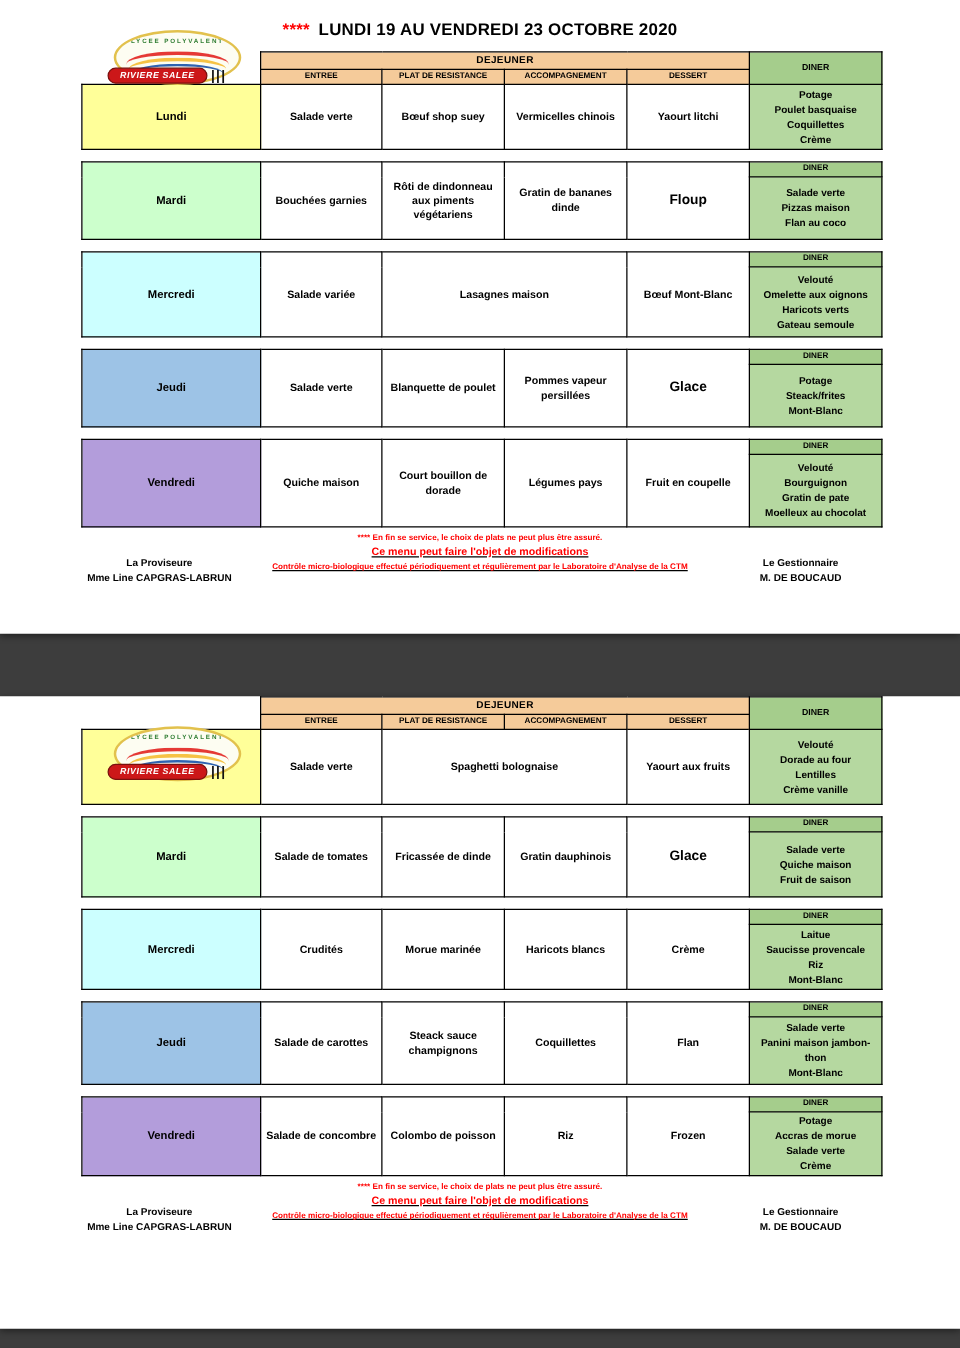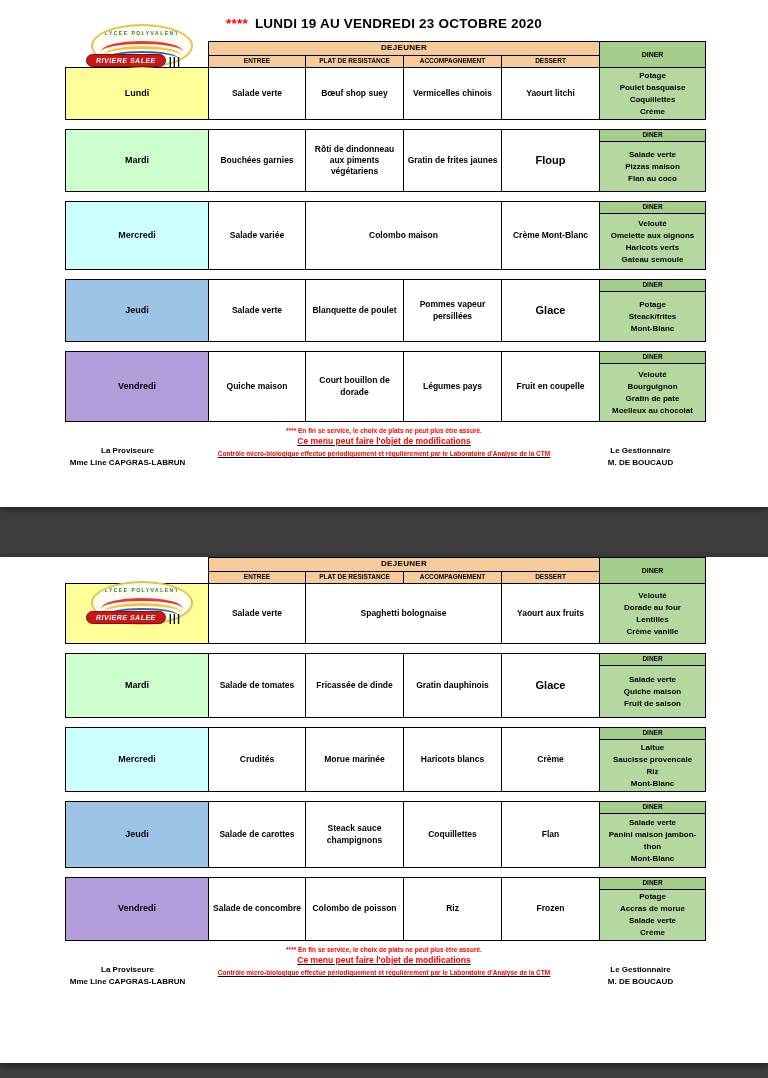--- a/index.html
+++ b/index.html
@@ -131,21 +131,21 @@
           <col style="width:98px">
           <col style="width:98px">
           <col style="width:98px">
           <col style="width:106px">
         </colgroup>
       <tbody>
           <tr class="rh12">
         <td class="day c-mardi" rowspan="2">Mardi</td>
         <td rowspan="2">Bouchées garnies</td>
         <td rowspan="2">Rôti de dindonneau aux piments végétariens</td>
-        <td rowspan="2">Gratin de frites jaunes</td>
+        <td rowspan="2">Gratin de bananes dinde</td>
         <td rowspan="2" class="big">Floup</td>
         <td class="mini">DINER</td>
       </tr>
       <tr class="rh50">
             <td class="diner">Salade verte
 Pizzas maison
 Flan au coco</td>
           </tr>
     </tbody>
       </table>
@@ -156,22 +156,22 @@
           <col style="width:97px">
           <col style="width:98px">
           <col style="width:98px">
           <col style="width:98px">
           <col style="width:106px">
         </colgroup>
       <tbody>
           <tr class="rh12">
         <td class="day c-mercredi" rowspan="2">Mercredi</td>
         <td rowspan="2">Salade variée</td>
-        <td rowspan="2" colspan="2">Colombo maison</td>
-        <td rowspan="2">Crème Mont-Blanc</td>
+        <td rowspan="2" colspan="2">Lasagnes maison</td>
+        <td rowspan="2">Bœuf Mont-Blanc</td>
         <td class="mini">DINER</td>
       </tr>
       <tr class="rh56">
             <td class="diner">Velouté
 Omelette aux oignons
 Haricots verts
 Gateau semoule</td>
           </tr>
     </tbody>
       </table>

